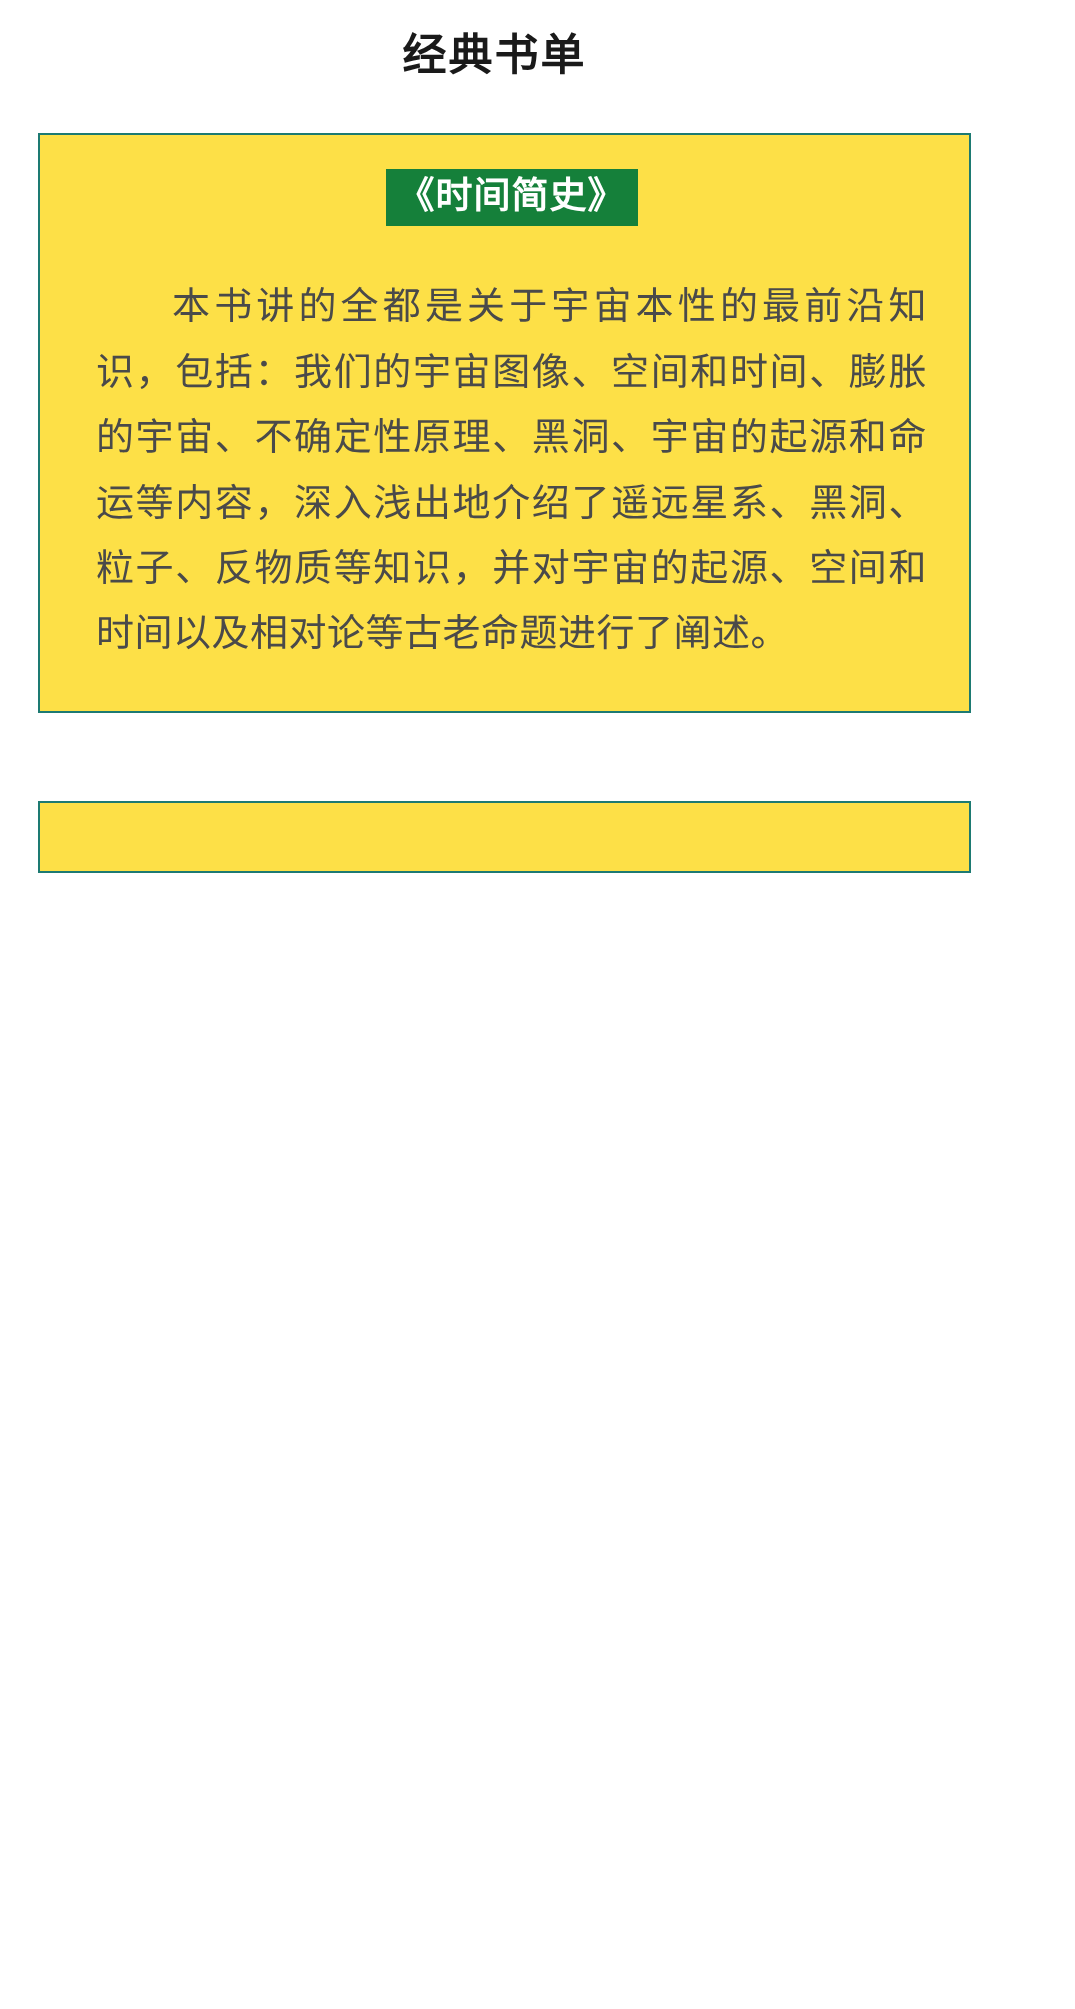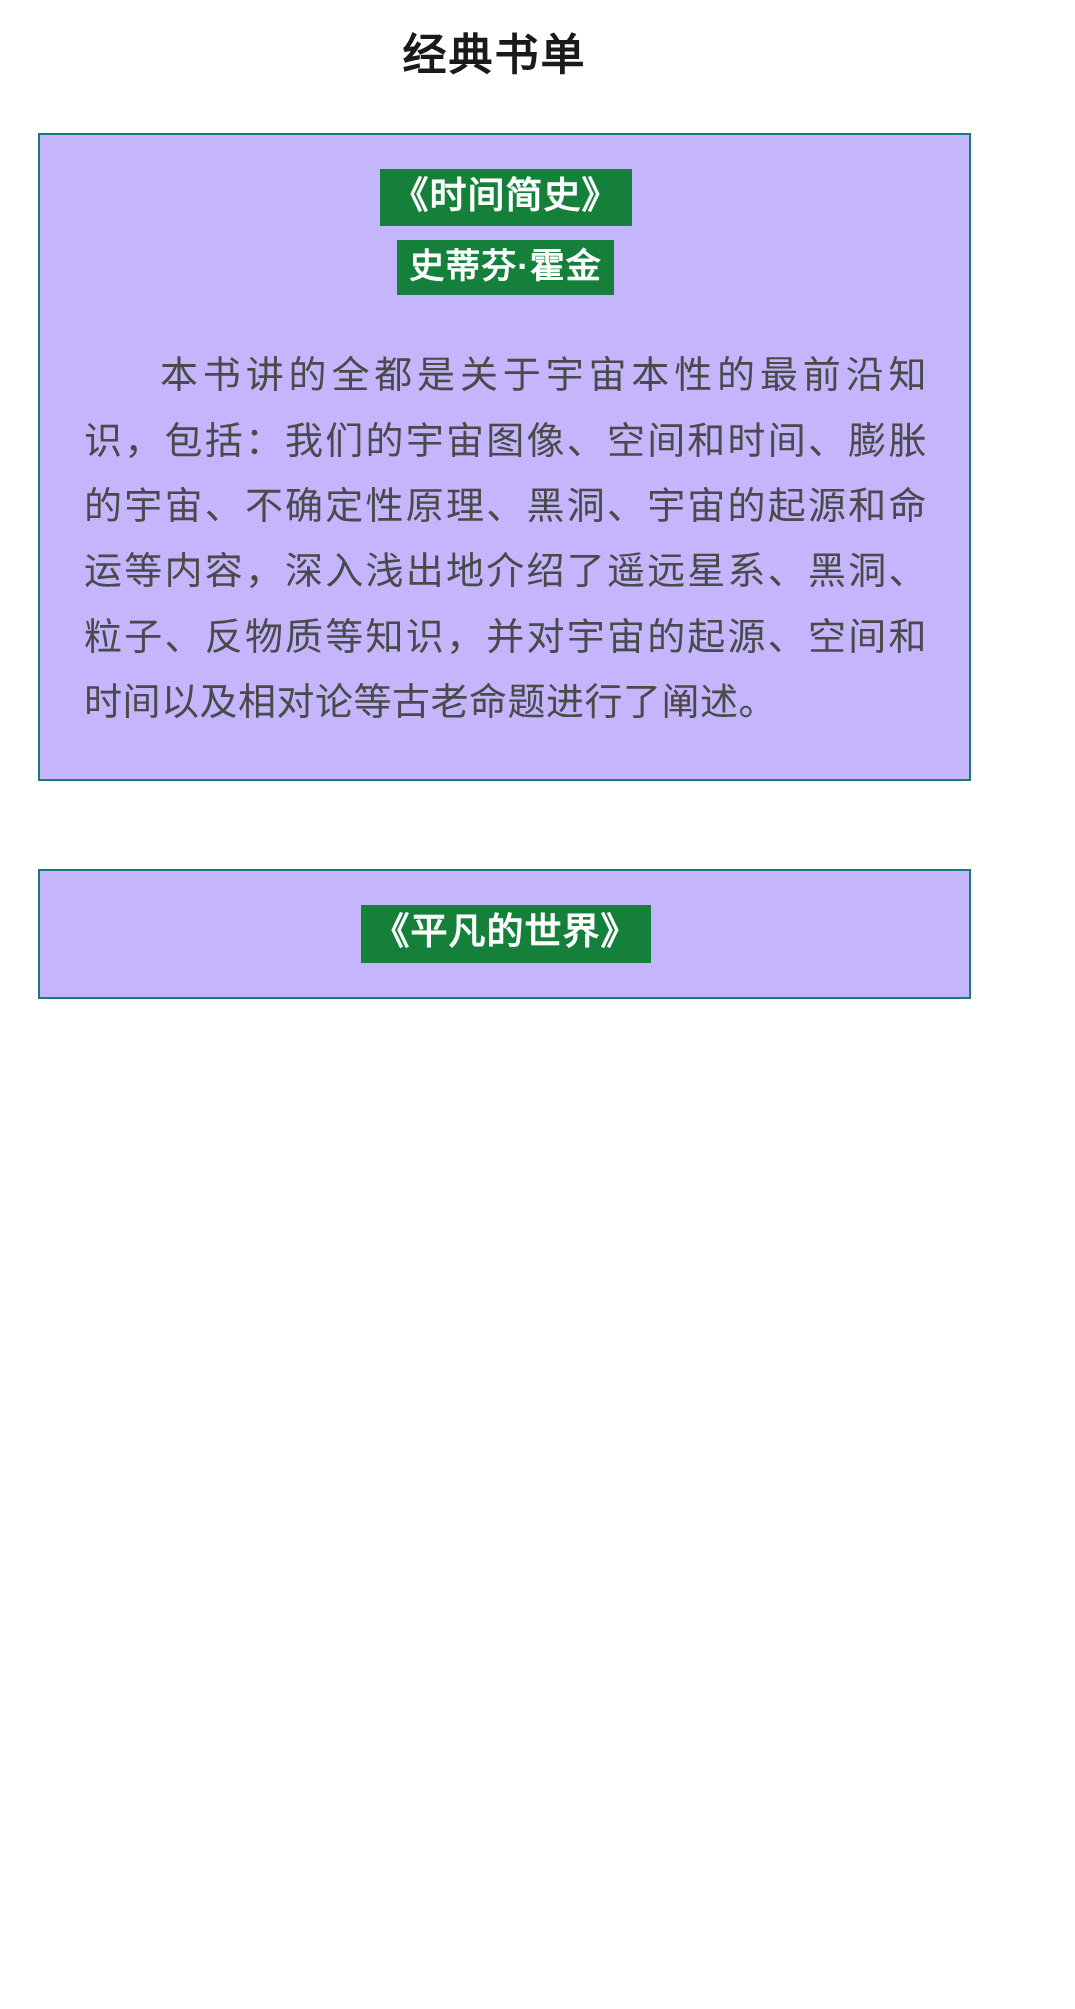--- a/index.html
+++ b/index.html
@@ -29,22 +29,22 @@
     margin: 26px 0 0 0;
     line-height: 1.3;
   }
   .cards {
     margin-top: 50px;
   }
   .card {
     box-sizing: border-box;
     border: 2px solid #1d7a72;
     margin: 0 18px 88px 38px;
-    padding: 34px 42px 44px 44px;
-    background: #c4b5fd;
+    padding: 34px 42px 44px 56px;
+    background: #fde047;
   }
   .card-heads {
     text-align: center;
   }
   .book-title,
   .book-author {
     display: inline-block;
     background: #15803a;
     color: #ffffff;
     font-weight: bold;
@@ -94,32 +94,26 @@
 
   <h1 class="page-title">经典书单</h1>
 
   <div class="cards">
 
     <div class="card first">
       <div class="card-heads">
         <div class="head-row">
           <span class="book-title">《时间简史》</span>
         </div>
-        <div class="head-row">
-          <span class="book-author">史蒂芬·霍金</span>
-        </div>
       </div>
       <p class="book-desc">本书讲的全都是关于宇宙本性的最前沿知识，包括：我们的宇宙图像、空间和时间、膨胀的宇宙、不确定性原理、黑洞、宇宙的起源和命运等内容，深入浅出地介绍了遥远星系、黑洞、粒子、反物质等知识，并对宇宙的起源、空间和时间以及相对论等古老命题进行了阐述。</p>
     </div>
 
     <div class="card second">
       <div class="card-heads">
-        <div class="head-row">
-          <span class="book-title">《平凡的世界》</span>
-        </div>
       </div>
     </div>
 
   </div>
 
   <div class="footer-watermark"></div>
 
 </div>
 
 </body></html>

